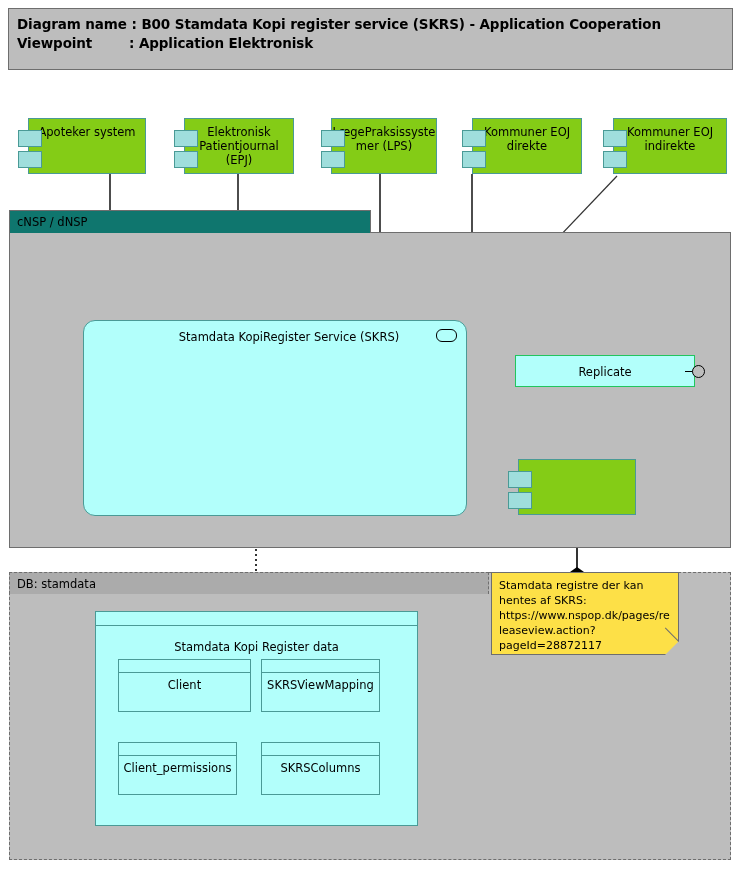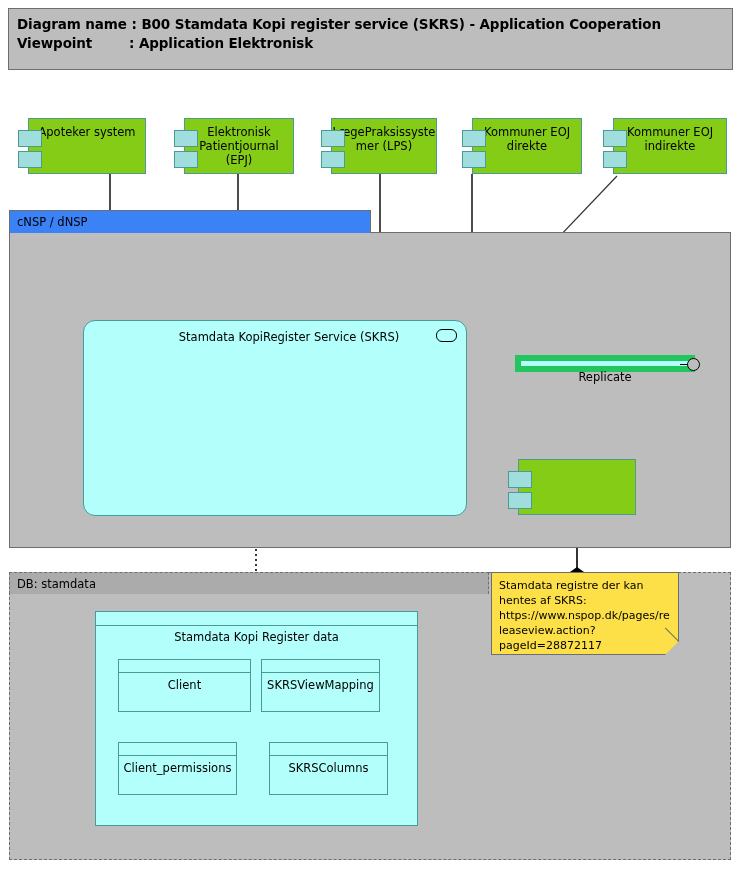--- a/index.html
+++ b/index.html
@@ -47,21 +47,21 @@
     background: #bdbdbd;
   }
   #cnsp-group {
     left: 9px; top: 232px;
     width: 722px; height: 316px;
     border: 1px solid #6e6e6e;
   }
   #cnsp-tab {
     left: 9px; top: 210px;
     width: 362px; height: 23px;
-    background: #3b82f6;
+    background: #0f766e;
     border: 1px solid #6e6e6e;
     border-bottom: none;
   }
   #db-group {
     left: 9px; top: 572px;
     width: 722px; height: 288px;
     border: 1px dashed #6e6e6e;
   }
   #db-tab {
     left: 9px; top: 572px;
@@ -127,23 +127,23 @@
     right: 9px; top: 8px;
     width: 19px; height: 11px;
     border: 1.6px solid #000;
     border-radius: 6px;
     background: #b2fffb;
   }
 
   
   #replicate {
     left: 515px; top: 355px;
-    width: 180px; height: 17px;
-    background: #b2fffb;
-    border: 6px solid #22c55e;
+    width: 180px; height: 32px;
+    background: #b2fffb;
+    border: 1px solid #22c55e;
   }
   #replicate-label {
     font-size: 11.5px;
     color: #000;
     text-align: center;
     padding-top: 9px;
   }
   #replicate-lollipop {
     position: absolute;
     right: -11px; top: 50%;
@@ -206,21 +206,21 @@
   #data-package-strip {
     position: absolute;
     left: 0; top: 0;
     width: 100%; height: 13px;
     border-bottom: 1px solid #4a9a96;
   }
   #data-package-label {
     font-size: 11.5px;
     color: #000;
     text-align: center;
-    padding-top: 18px;
+    padding-top: 28px;
   }
 
   .table-box {
     background: #b2fffb;
     border: 1px solid #4a9a96;
   }
   .table-strip {
     position: absolute;
     left: 0; top: 0;
     width: 100%; height: 12px;
@@ -228,21 +228,21 @@
   }
   .table-label {
     font-size: 11.5px;
     color: #000;
     text-align: center;
     padding-top: 18px;
   }
   #t-client      { left: 118px; top: 659px; width: 133px; height: 53px; }
   #t-skrsview    { left: 261px; top: 659px; width: 119px; height: 53px; }
   #t-clientperm  { left: 118px; top: 742px; width: 119px; height: 53px; }
-  #t-skrscols    { left: 269px; top: 742px; width: 119px; height: 53px; }
+  #t-skrscols    { left: 261px; top: 742px; width: 119px; height: 53px; }
 </style>
 </head>
 <body>
 
 <svg id="canvas" width="741" height="870" viewBox="0 0 741 870" xmlns="http://www.w3.org/2000/svg">
   <defs>
     <marker id="arrow-solid" markerWidth="10" markerHeight="10" refX="7" refY="4" orient="auto" markerUnits="userSpaceOnUse">
       <path d="M0,0 L8,4 L0,8 z" fill="#000"></path>
     </marker>
     <marker id="arrow-open" markerWidth="12" markerHeight="12" refX="8" refY="5" orient="auto" markerUnits="userSpaceOnUse">

